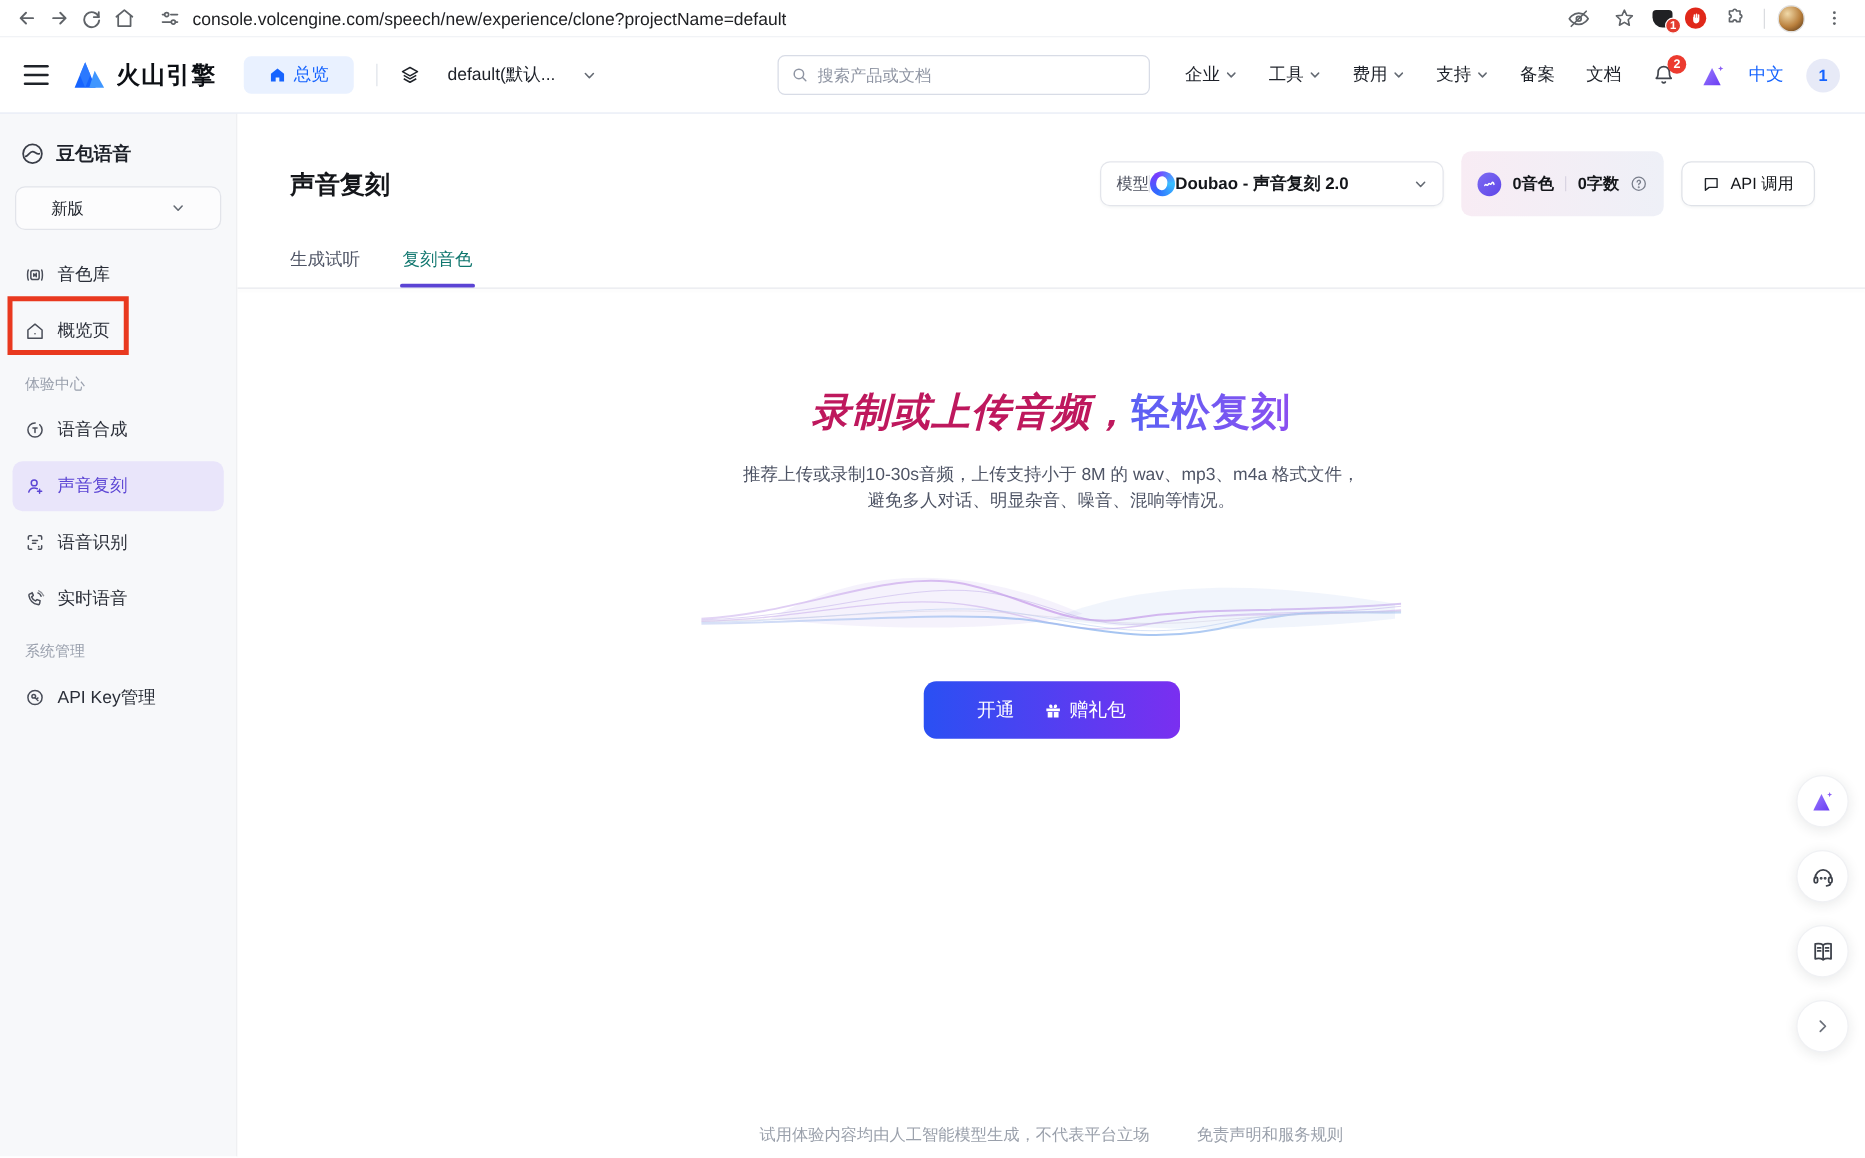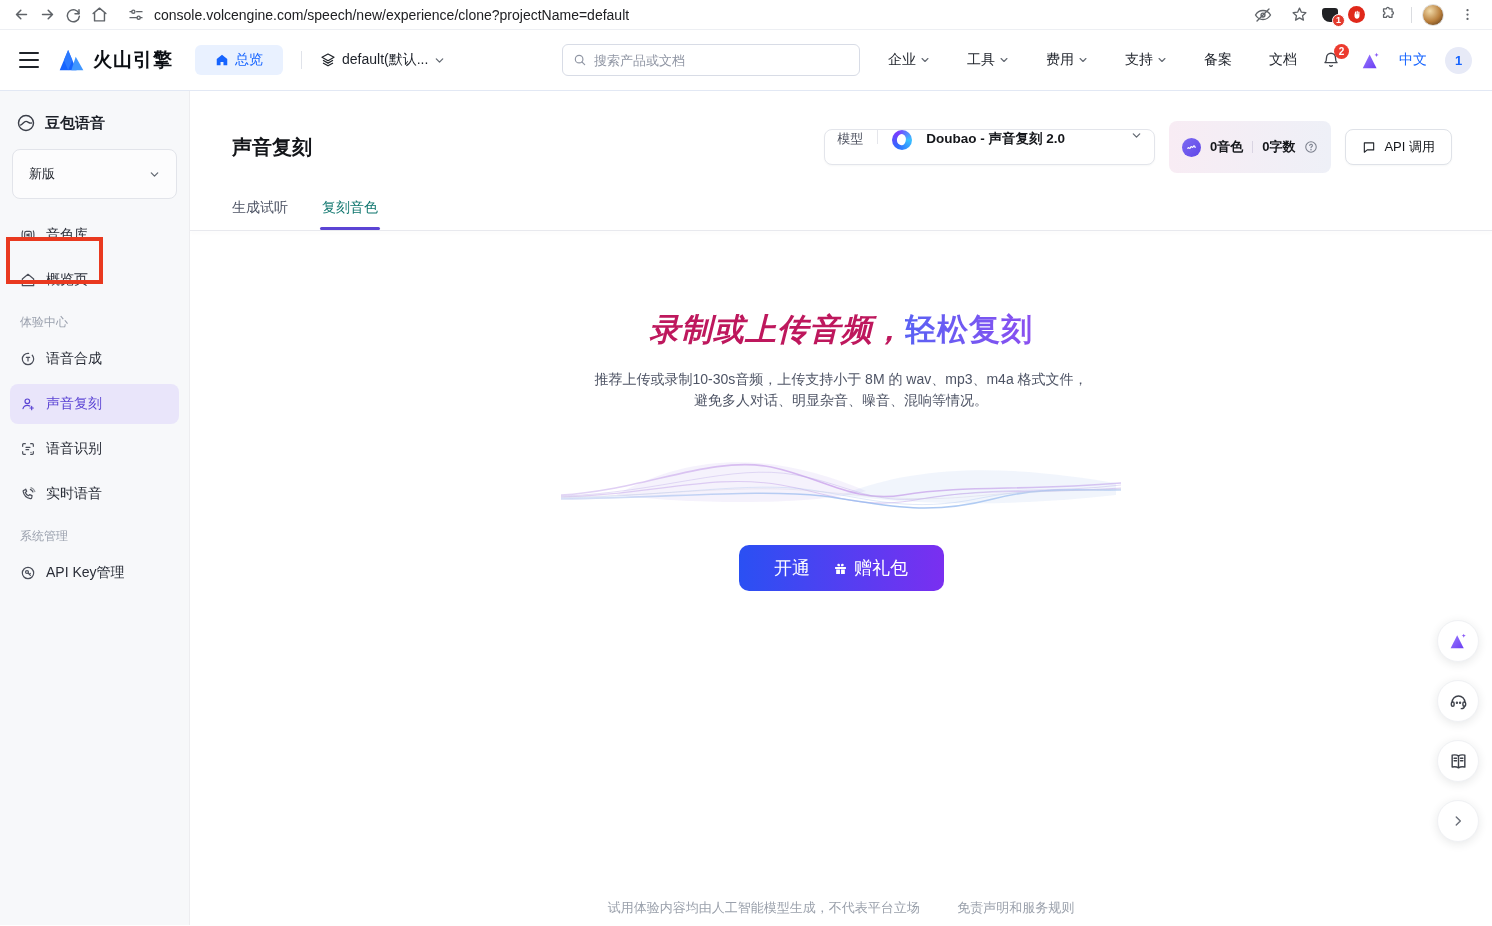--- a/index.html
+++ b/index.html
@@ -22,51 +22,51 @@
   .profile-avatar { width:22px; height:22px; border-radius:50%; background:radial-gradient(circle at 35% 30%, #f0d9a8, #b97f3c 55%, #4d2f14); border:1px solid #e0e0e0; }
 
   
   .topnav { height:61px; background:#fff; display:flex; align-items:center; padding:0 20px 0 12px; border-bottom:1px solid #e2e8f4; }
   .hamburger { width:34px; height:34px; display:flex; flex-direction:column; justify-content:center; gap:5px; padding:0 7px; cursor:pointer; }
   .hamburger i { display:block; height:2px; background:#1f2329; border-radius:1px; }
   .brand { display:flex; align-items:center; gap:8px; margin-left:12px; }
   .brand-name { font-size:19px; font-weight:bold; color:#0c0f14; letter-spacing:1px; }
   .overview-pill { margin-left:22px; display:flex; align-items:center; gap:6px; background:#e9f1ff; color:#1664ff; font-size:14px; padding:6px 20px; border-radius:6px; cursor:pointer; }
   .nav-div { width:1px; height:18px; background:#e0e3ea; margin:0 18px; }
-  .project-select { display:flex; align-items:center; gap:6px; font-size:14px; color:#1d2129; cursor:pointer; }
+  .project-select { display:flex; align-items:center; gap:22px; font-size:14px; color:#1d2129; cursor:pointer; }
   .search-box { margin-left:auto; width:298px; height:32px; border:1px solid #d8dce6; border-radius:6px; display:flex; align-items:center; gap:7px; padding:0 10px; background:#fff; }
   .search-box input { border:0; outline:0; flex:1; font-size:13px; color:#1d2129; font-family:inherit; background:transparent; }
   .search-box input::placeholder { color:#8f95a3; }
-  .nav-menus { display:flex; align-items:center; gap:37px; margin-left:28px; }
+  .nav-menus { display:flex; align-items:center; gap:25px; margin-left:28px; }
   .nav-menu { display:flex; align-items:center; gap:4px; font-size:14px; color:#1d2129; cursor:pointer; white-space:nowrap; }
   .nav-menu .chev { color:#646a73; }
   .bell-wrap { position:relative; margin-left:25px; cursor:pointer; color:#42464e; }
   .bell-badge { position:absolute; top:-7px; right:-9px; background:#ec3b2f; color:#fff; font-size:10px; font-weight:bold; min-width:15px; height:15px; border-radius:8px; display:flex; align-items:center; justify-content:center; }
   .ai-mountain { margin-left:20px; cursor:pointer; }
   .lang { margin-left:18px; font-size:14px; color:#1664ff; cursor:pointer; }
   .user-avatar { margin-left:18px; width:27px; height:27px; border-radius:50%; background:#e7eaf7; color:#1664ff; font-size:13px; font-weight:bold; display:flex; align-items:center; justify-content:center; cursor:pointer; }
 
   
   .page-body { display:flex; height:834px; }
   .sidebar { width:190px; background:#f7f8fa; border-right:1px solid #ededf0; padding:14px 10px 0 10px; position:relative; flex:0 0 auto; }
   .side-head { display:flex; align-items:center; gap:9px; font-size:15px; font-weight:bold; color:#1d2129; padding:8px 6px 16px 6px; }
-  .version-select { height:50px; border:1px solid #e2e4ea; background:#fcfcfd; border-radius:8px; display:flex; align-items:center; justify-content:space-between; padding:0 16px; font-size:13px; color:#1d2129; margin:0 2px 16px 2px; cursor:pointer; }
+  .version-select { height:35px; border:1px solid #e2e4ea; background:#fcfcfd; border-radius:8px; display:flex; align-items:center; justify-content:space-between; padding:0 28px; font-size:13px; color:#1d2129; margin:0 2px 16px 2px; cursor:pointer; }
   .side-item { display:flex; align-items:center; gap:10px; height:40px; padding:0 10px; border-radius:8px; font-size:14px; color:#2a2e38; margin-bottom:5px; cursor:pointer; }
   .side-item .s-ico { color:#4a4e59; display:flex; }
   .side-item.active { background:#e9e5fa; color:#5b44d4; }
   .side-item.active .s-ico { color:#5b44d4; }
   .side-section { font-size:12px; color:#9aa0ad; padding:9px 10px 8px 10px; }
   .annotation-box { position:absolute; left:6px; top:146px; width:97px; height:47px; border:4px solid #e9391f; pointer-events:none; }
 
   .main { flex:1; position:relative; background:#fff; }
   .main-header { padding:30px 40px 0 42px; }
   .header-row { display:flex; align-items:center; }
   .page-title { font-size:20px; font-weight:bold; color:#14161a; }
   .header-right { margin-left:auto; display:flex; align-items:center; gap:14px; }
-  .model-pill { height:36px; background:#fff; border:1px solid #e3e5eb; border-radius:8px; display:flex; padding:0 12px; gap:14px; box-shadow:0 1px 2px rgba(30,40,60,.04); cursor:pointer; }
+  .model-pill { height:36px; background:#fff; border:1px solid #e3e5eb; border-radius:8px; display:flex; align-items:center; padding:0 12px; gap:0; box-shadow:0 1px 2px rgba(30,40,60,.04); cursor:pointer; }
   .model-label { font-size:13px; color:#4e5260; }
   .pill-div { width:1px; height:14px; background:#e5e6eb; }
   .doubao-logo { width:20px; height:20px; border-radius:50%; background:conic-gradient(from 210deg,#2f6bff,#7a3bff,#39c1ff,#2f6bff); position:relative; }
   .doubao-logo::after { content:""; position:absolute; left:5px; top:4px; width:9px; height:11px; background:#fff; border-radius:50% 60% 45% 55%; transform:rotate(18deg); }
   .model-name { font-size:13.5px; font-weight:bold; color:#14161a; margin-right:52px; }
   .quota-pill { height:52px; border-radius:8px; background:linear-gradient(90deg,#f8ecf4,#eef0f7); display:flex; align-items:center; gap:9px; padding:0 13px; cursor:pointer; }
   .quota-ico { width:19px; height:19px; border-radius:50%; background:linear-gradient(135deg,#7d6bf2,#5f46e8); display:flex; align-items:center; justify-content:center; color:#fff; }
   .quota-num { font-size:13px; font-weight:bold; color:#14161a; }
   .quota-div { width:1px; height:12px; background:#d9d4e2; }
   .q-help { color:#7a7f8c; }
@@ -76,21 +76,21 @@
   .tab.active { color:#0f766e; }
   .tab.active::after { content:""; position:absolute; left:-2px; right:-2px; bottom:0; height:3px; border-radius:2px; background:#5b44d4; }
   .tabs-divider { height:1px; background:#e8e9ee; box-shadow:0 2px 3px rgba(40,50,70,.04); }
 
   .content { text-align:center; }
   .hero-title { margin-top:78px; font-size:31px; font-weight:bold; letter-spacing:1px; }
   .hero-black { color:#be185d;font-style:italic; }
   .hero-accent { background:linear-gradient(90deg,#5a62f4,#8b4ff0); -webkit-background-clip:text; background-clip:text; color:transparent; }
   .hero-sub { margin-top:18px; font-size:14px; line-height:21px; color:#4e5465; }
   .wave-wrap { margin:22px auto 0 auto; width:560px; height:100px; }
-  .cta-btn { margin:12px auto 0 auto; width:205px; height:46px; border:0; border-radius:10px; background:linear-gradient(90deg,#2a50f3,#7a2ff0); color:#fff; font-size:18px; font-family:inherit; display:flex; align-items:center; justify-content:center; gap:7px; cursor:pointer; }
+  .cta-btn { margin:12px auto 0 auto; width:205px; height:46px; border:0; border-radius:10px; background:linear-gradient(90deg,#2a50f3,#7a2ff0); color:#fff; font-size:15px; font-family:inherit; display:flex; align-items:center; justify-content:center; gap:7px; cursor:pointer; }
   .cta-gap { width:10px; }
   .footer-note { position:absolute; left:0; right:0; bottom:8px; text-align:center; font-size:13px; color:#9aa0ab; }
   .footer-note .f-link { margin-left:34px; cursor:pointer; color:#9aa0ab; }
 
   
   .float-rail { position:absolute; right:13px; bottom:83px; display:flex; flex-direction:column; gap:18px; }
   .float-btn { width:42px; height:42px; border-radius:50%; background:#fff; border:1px solid #f0f1f4; box-shadow:0 2px 10px rgba(31,35,41,.10); display:flex; align-items:center; justify-content:center; color:#3d414a; cursor:pointer; }
 </style>
 </head>
 <body>

